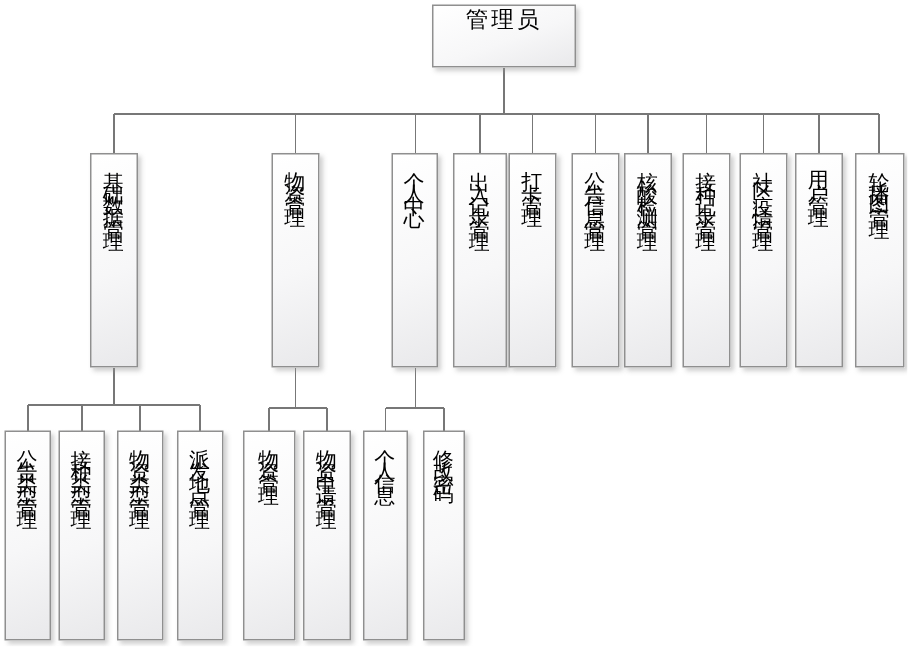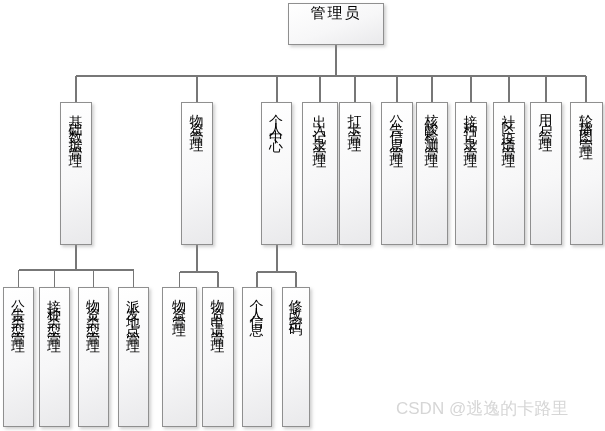--- a/index.html
+++ b/index.html
@@ -139,14 +139,13 @@
     <span class="vt">物资申请管理</span>
   </div>
 
   <div class="node" style="left:242px;top:287px;width:30px;height:140px">
     <span class="vt">个人信息</span>
   </div>
   <div class="node" style="left:282px;top:287px;width:28px;height:140px">
     <span class="vt">修改密码</span>
   </div>
 
-  <div class="watermark">CSDN @逃逸的卡路里</div>
 </div>
 
 </body></html>

